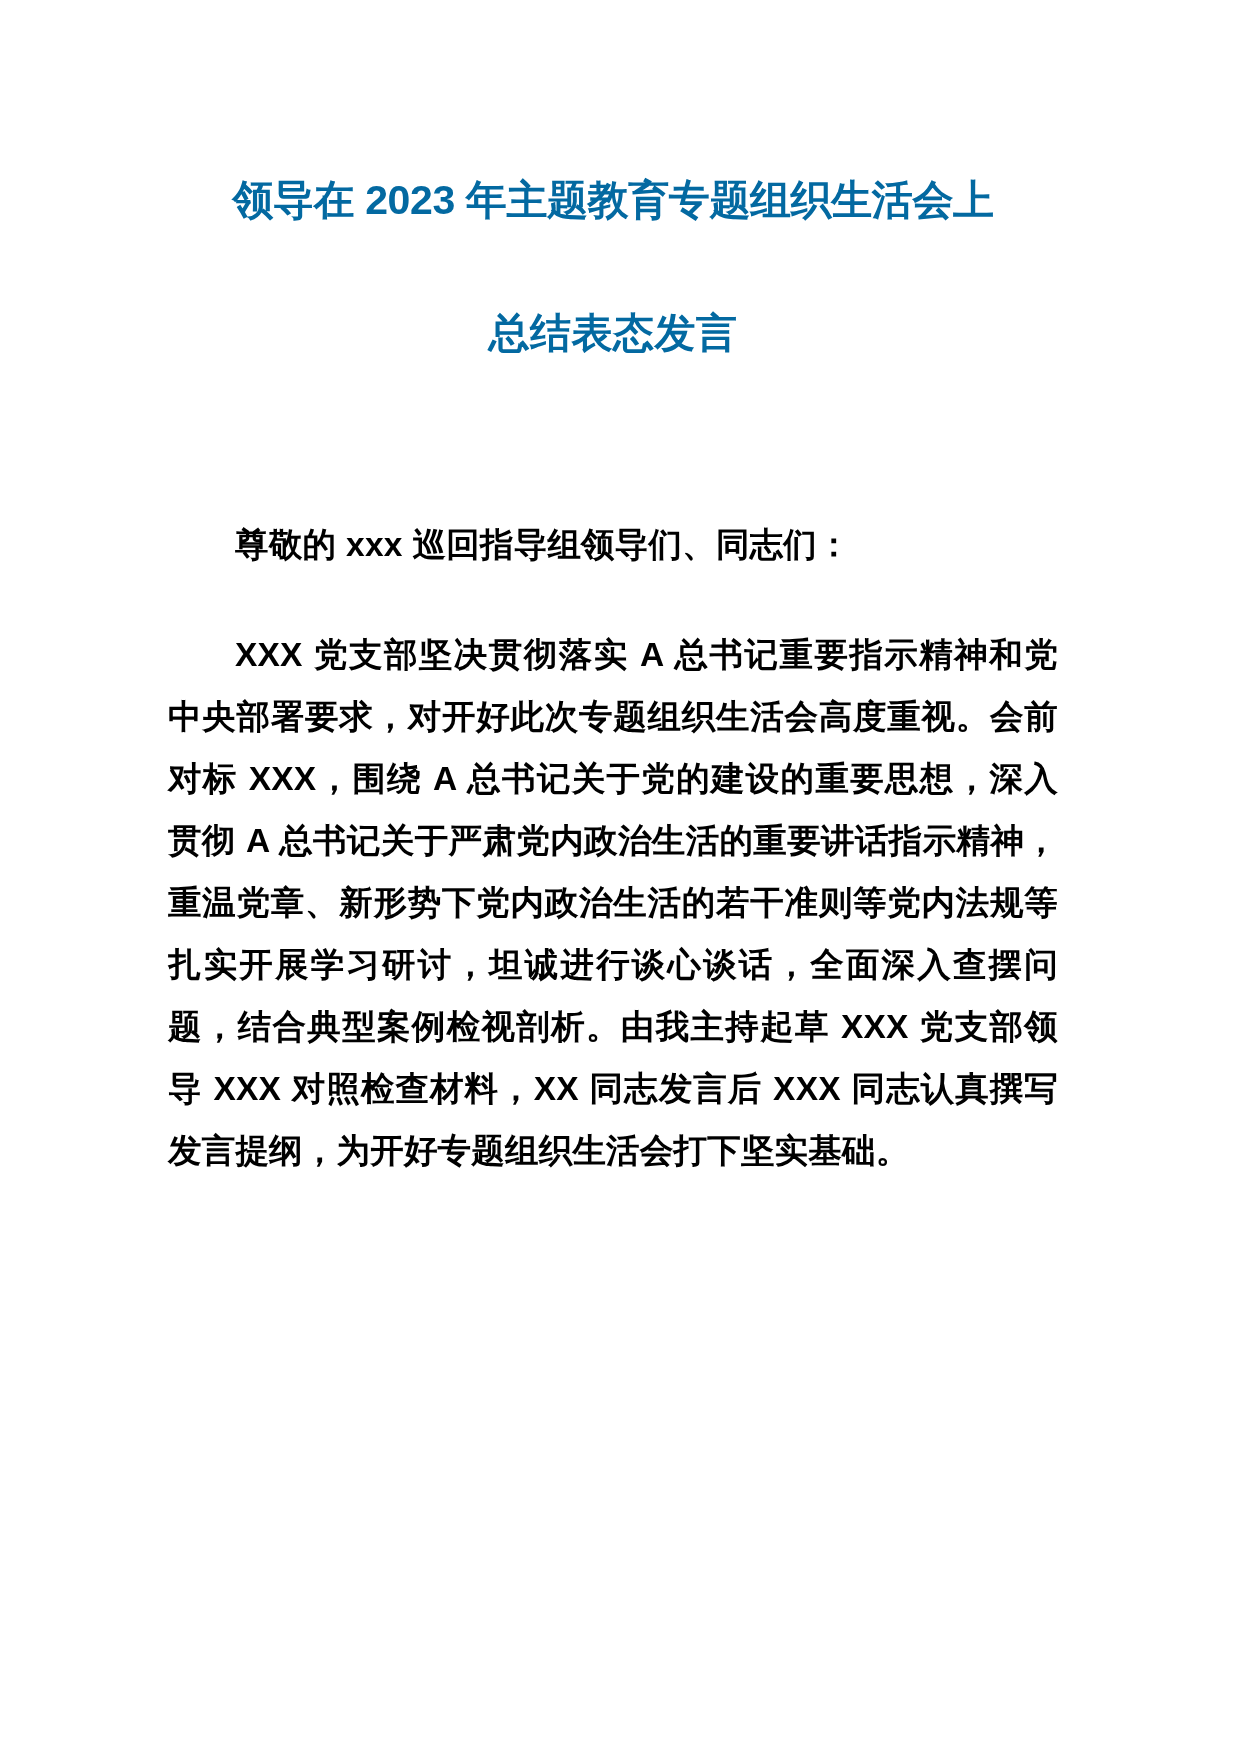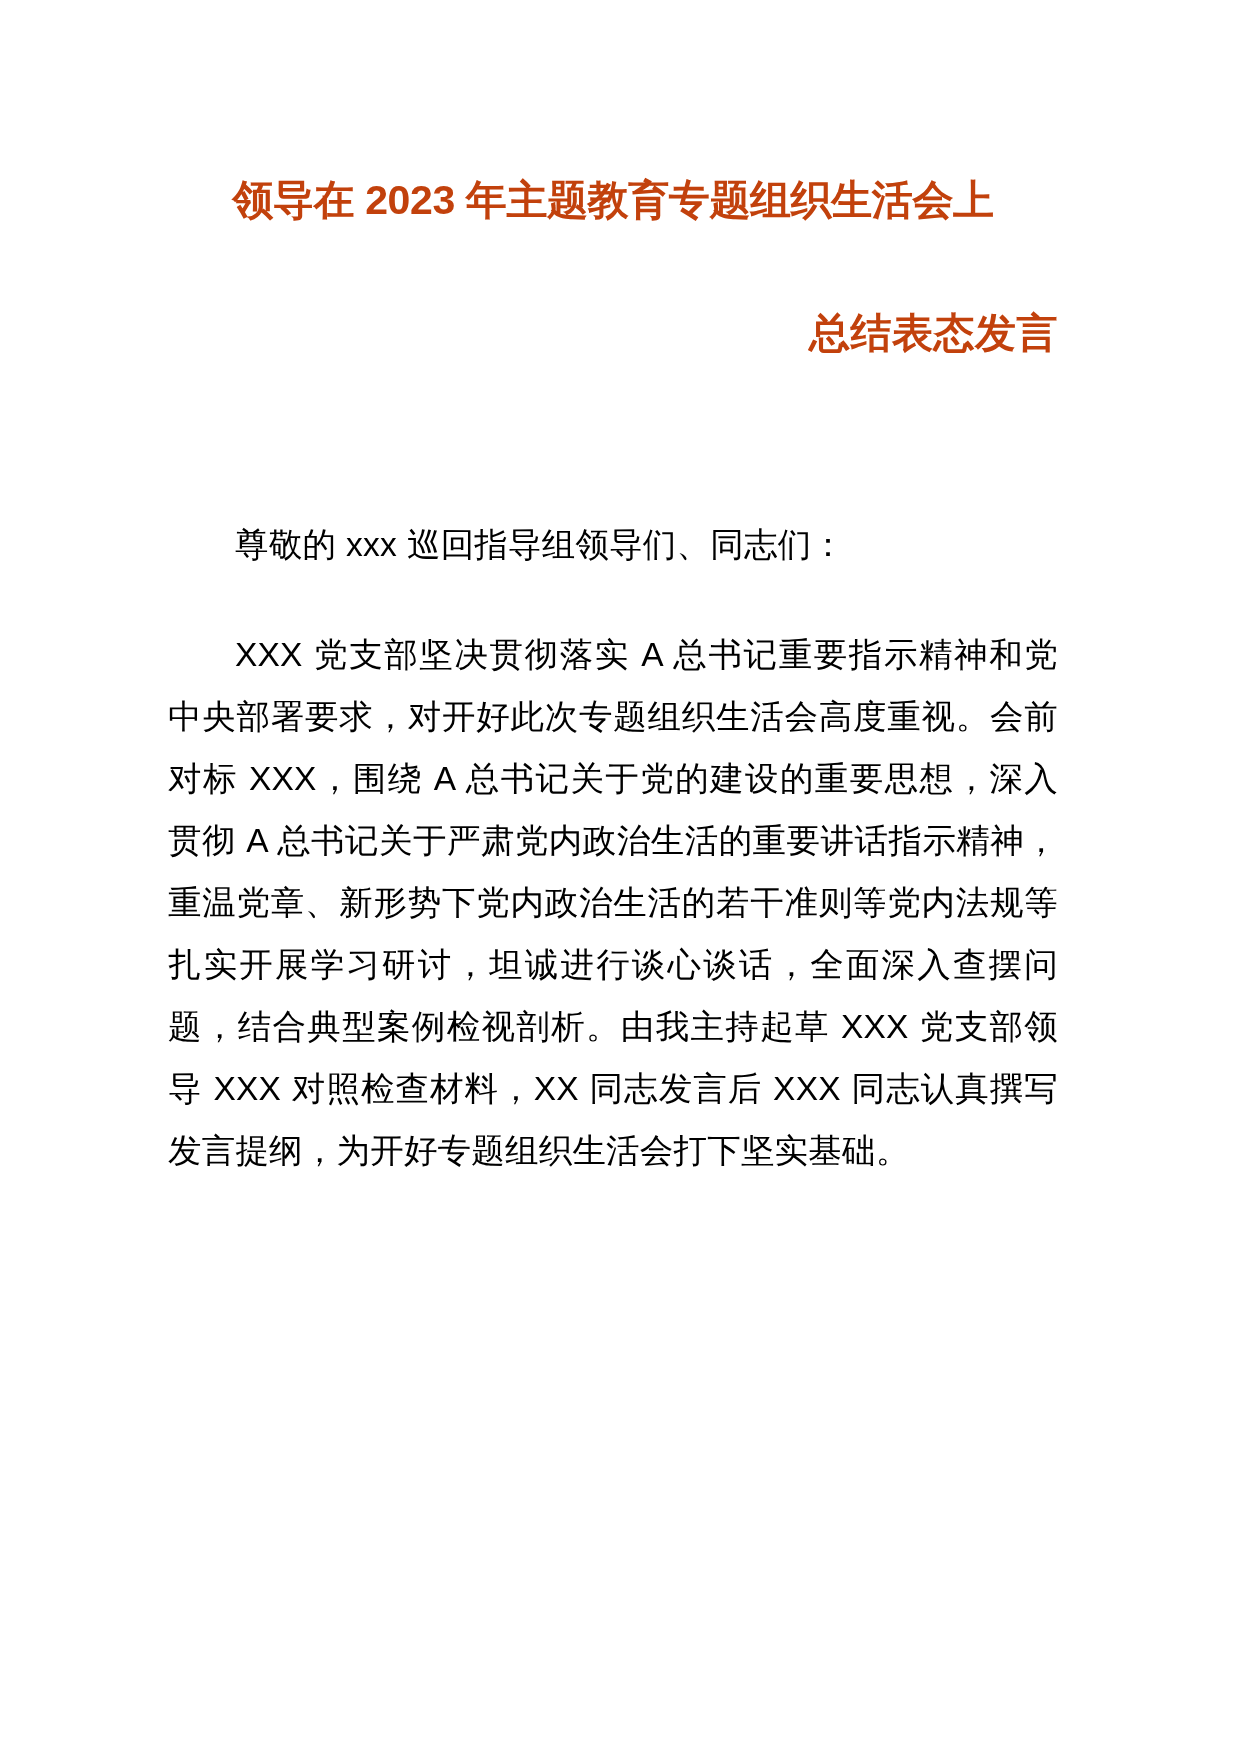--- a/index.html
+++ b/index.html
@@ -31,48 +31,47 @@
 
   
   .doc-title {
     margin: 0;
     padding: 0;
     text-align: center;
     font-weight: bold;
     font-size: 41px;
     line-height: 1.0;
     letter-spacing: 0.5px;
-    color: #c2410c;
+    color: #0369a1;
   }
   .title-line-1 {
     display: block;
     padding-top: 180px;
     white-space: nowrap;
     letter-spacing: -0.4px;
   }
   .title-line-2 {
     display: block;
     padding-top: 92px;
-    text-align: right;
   }
 
   
   .body-block {
     padding-top: 160px;
   }
 
   .para {
     margin: 0 0 0 0;
     font-size: 33.5px;
     line-height: 62px;
     text-align: justify;
     text-justify: inter-ideograph;
     color: #000000;
     letter-spacing: 0.2px;
-    font-weight: 400;
+    font-weight: 700;
   }
 
   .para.indent {
     text-indent: 2em;
   }
 
   .gap-salutation { height: 48px; }
   .gap-para { height: 50px; }
 
   

